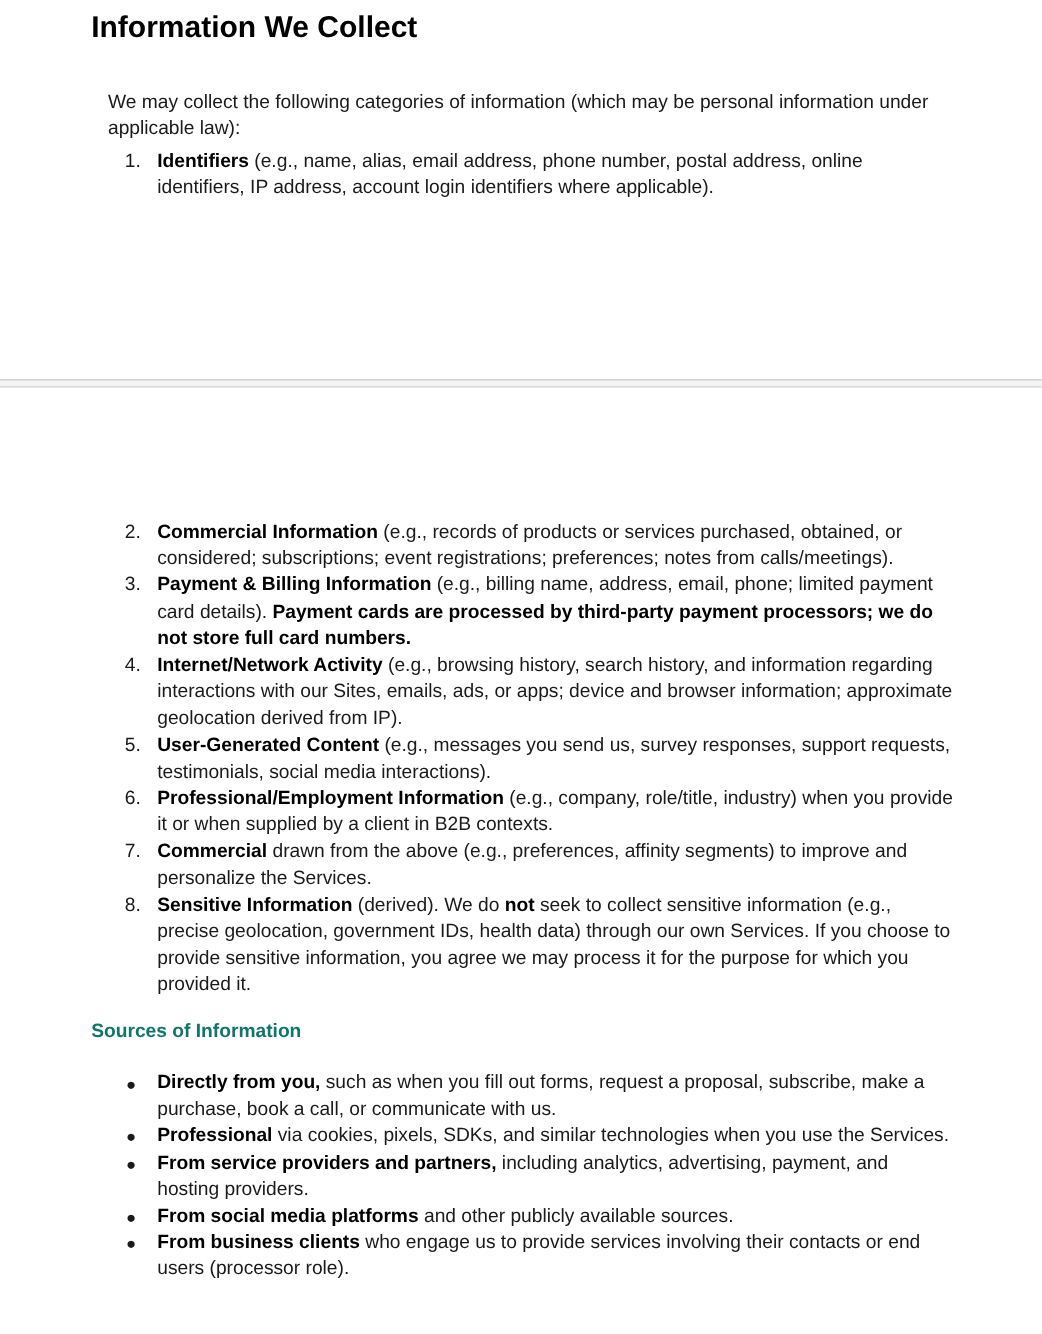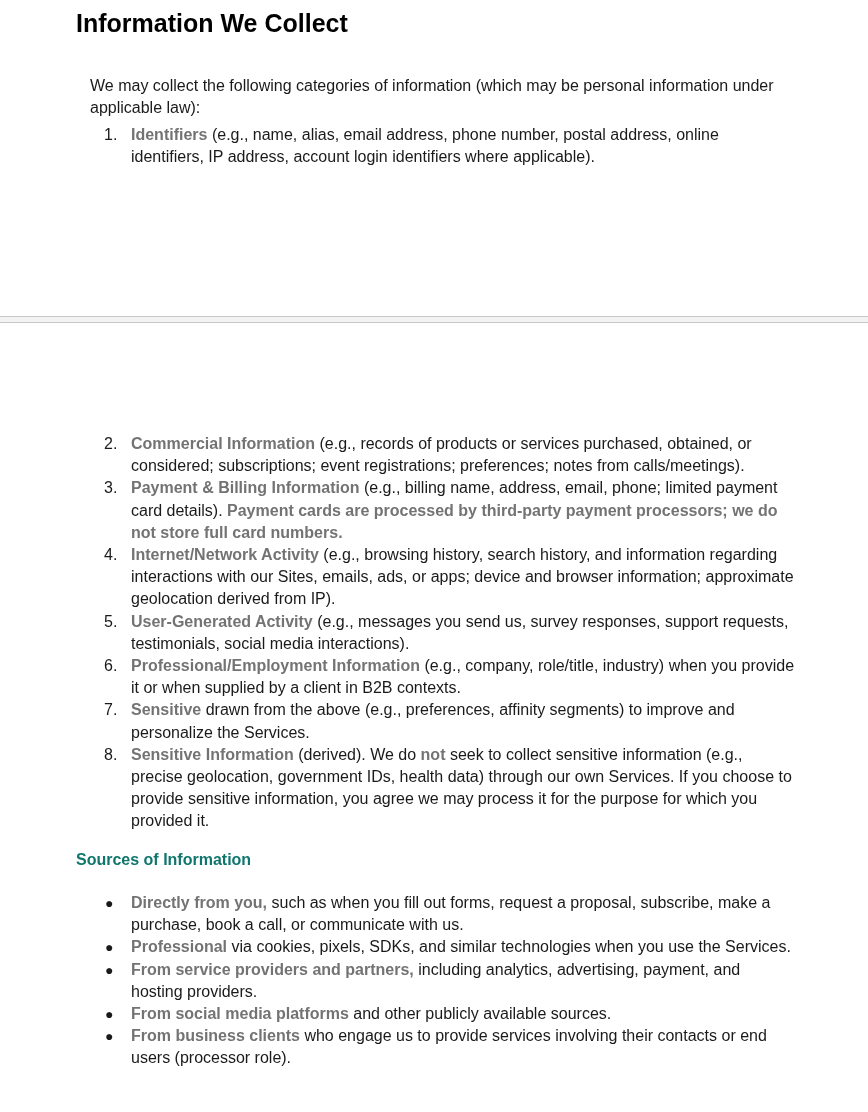--- a/index.html
+++ b/index.html
@@ -84,21 +84,21 @@
     h2 {
       position: absolute;
       left: 76px;
       top: 528px;
       margin: 0;
       font-size: 16px;
       font-weight: bold;
       color: #0f766e;
     }
     #bullets { top: 569px; }
-    b { font-weight: bold; color: #737373; }
+    b { font-weight: bold; color: #000000; }
   </style>
 </head>
 <body>
 
 <div class="page" id="page1">
   <h1>Information We Collect</h1>
   <p class="intro">We may collect the following categories of information (which may be personal information under applicable law):</p>
 
   <ol class="list" id="list1">
     <li>
@@ -114,27 +114,27 @@
     <li>
       <span class="marker">2.</span><b>Commercial Information</b><span> (e.g., records of products or services purchased, obtained, or considered; subscriptions; event registrations; preferences; notes from calls/meetings).</span>
     </li>
     <li>
       <span class="marker">3.</span><b>Payment &amp; Billing Information</b><span> (e.g., billing name, address, email, phone; limited payment card details). </span><b>Payment cards are processed by third‑party payment processors; we do not store full card numbers.</b>
     </li>
     <li>
       <span class="marker">4.</span><b>Internet/Network Activity</b><span> (e.g., browsing history, search history, and information regarding interactions with our Sites, emails, ads, or apps; device and browser information; approximate geolocation derived from IP).</span>
     </li>
     <li>
-      <span class="marker">5.</span><b>User‑Generated Activity</b><span> (e.g., messages you send us, survey responses, support requests, testimonials, social media interactions).</span>
+      <span class="marker">5.</span><b>User‑Generated Content</b><span> (e.g., messages you send us, survey responses, support requests, testimonials, social media interactions).</span>
     </li>
     <li>
       <span class="marker">6.</span><b>Professional/Employment Information</b><span> (e.g., company, role/title, industry) when you provide it or when supplied by a client in B2B contexts.</span>
     </li>
     <li>
-      <span class="marker">7.</span><b>Sensitive</b><span> drawn from the above (e.g., preferences, affinity segments) to improve and personalize the Services.</span>
+      <span class="marker">7.</span><b>Commercial</b><span> drawn from the above (e.g., preferences, affinity segments) to improve and personalize the Services.</span>
     </li>
     <li>
       <span class="marker">8.</span><b>Sensitive Information</b><span> (derived). We do </span><b>not</b><span> seek to collect sensitive information (e.g., precise geolocation, government IDs, health data) through our own Services. If you choose to provide sensitive information, you agree we may process it for the purpose for which you provided it.</span>
     </li>
   </ol>
 
   <h2>Sources of Information</h2>
 
   <ul class="list bullets" id="bullets">
     <li>

